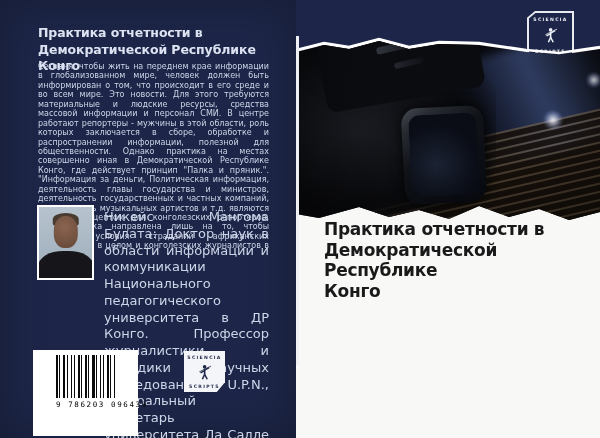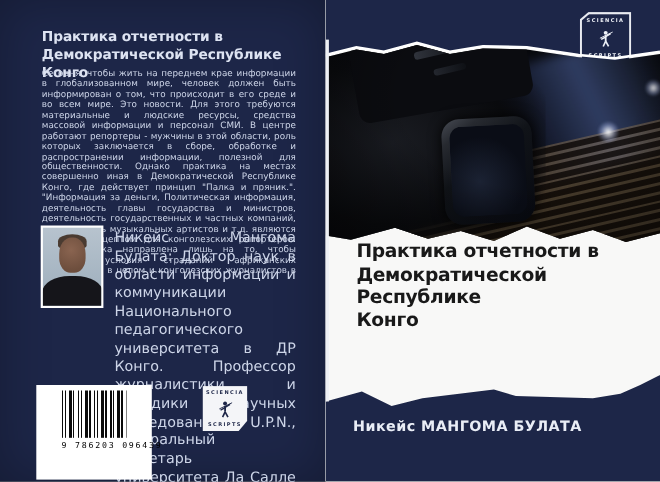--- a/index.html
+++ b/index.html
@@ -175,18 +175,15 @@
 
     <svg class="fc-edge-line" viewBox="0 0 304 24" preserveAspectRatio="none">
       <polyline points="0,14 28,7 53,11 83,3 113,11 143,6 183,7 230,14 263,17 304,11" fill="none" stroke="#ffffff" stroke-width="2.4"></polyline>
     </svg>
     <div class="fc-seam"></div>
 
     <div class="fc-title">Практика отчетности в
 Демократической Республике
 Конго</div>
 
-    <div class="fc-navy-bottom">
-      <div class="fc-author">Никейс МАНГОМА БУЛАТА</div>
-    </div>
   </div>
 
 </div>
 
 </body></html>

